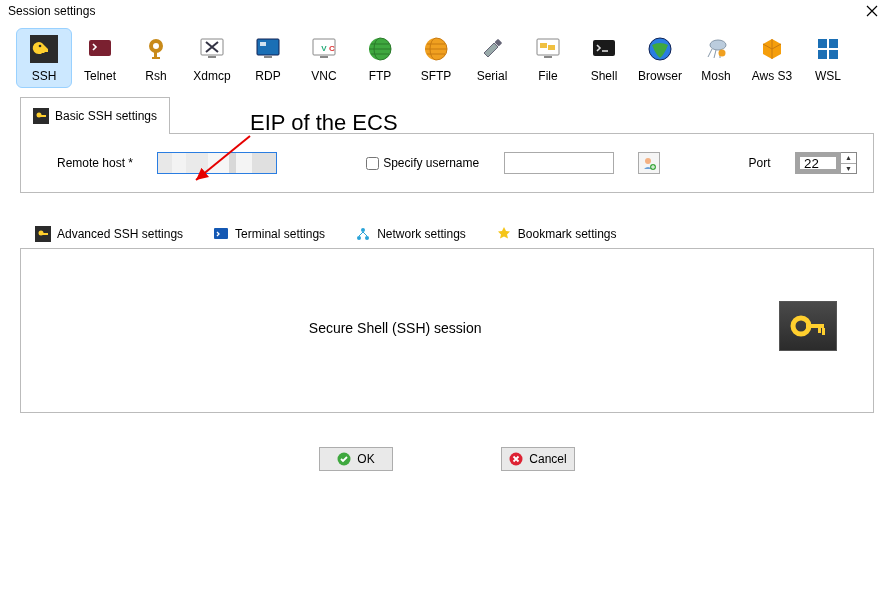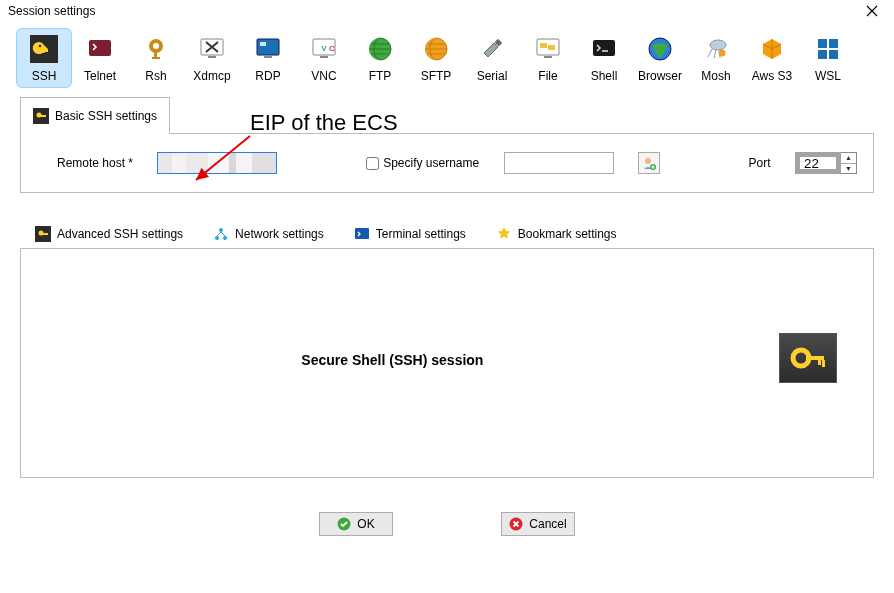--- a/index.html
+++ b/index.html
@@ -141,26 +141,25 @@
   .spinner div{ flex:1; display:flex; align-items:center; justify-content:center; font-size:7px; line-height:1; cursor:pointer; color:#333; }
   .spinner div:first-child{ border-bottom:1px solid #aaa; }
 
   .spacer { flex: 0 0 40px; }
 
   .adv-tabs .tab { border-color: transparent; background: transparent; top: 0; }
   .adv-tabs .tab { padding: 6px 14px; }
 
   .adv-panel {
     border: 1px solid #bbb;
-    height: 230px;
+    height: 165px;
     position: relative;
     display: flex;
     align-items: center;
     justify-content: center;
-    font-weight: bold;
   }
   .adv-panel .label-center {
     font-size: 14px;
     position: absolute;
     left: 50%;
     top: 50%;
     transform: translate(-80%, -70%);
   }
   .key-tile {
     position: absolute;
@@ -431,36 +430,36 @@
             <rect width="16" height="16" fill="#2b2b2b"></rect>
             <circle cx="6" cy="7" r="2.5" fill="#ffcf2e"></circle>
             <rect x="7" y="7" width="6" height="2" fill="#ffcf2e"></rect>
           </svg>
       </span>
       <span>Advanced SSH settings</span>
     </div>
     <div class="tab">
       <span class="tab-icon">
         <svg width="16" height="16">
+            <rect x="1" y="2" width="14" height="11" rx="1" fill="#1458b3"></rect>
+            <path d="M4 6 l2 2 -2 2" stroke="#fff" stroke-width="1.3" fill="none"></path>
+          </svg>
+      </span>
+      <span>Terminal settings</span>
+    </div>
+    <div class="tab">
+      <span class="tab-icon">
+        <svg width="16" height="16">
             <circle cx="8" cy="4" r="2" fill="#2aa3d8"></circle>
             <circle cx="4" cy="12" r="2" fill="#2aa3d8"></circle>
             <circle cx="12" cy="12" r="2" fill="#2aa3d8"></circle>
             <path d="M8 6 L4 10 M8 6 L12 10" stroke="#2aa3d8"></path>
           </svg>
       </span>
       <span>Network settings</span>
-    </div>
-    <div class="tab">
-      <span class="tab-icon">
-        <svg width="16" height="16">
-            <rect x="1" y="2" width="14" height="11" rx="1" fill="#1458b3"></rect>
-            <path d="M4 6 l2 2 -2 2" stroke="#fff" stroke-width="1.3" fill="none"></path>
-          </svg>
-      </span>
-      <span>Terminal settings</span>
     </div>
     <div class="tab">
       <span class="tab-icon">
         <svg width="16" height="16">
             <path d="M8 1 l2 4 4 .5 -3 3 1 4 -4 -2 -4 2 1 -4 -3 -3 4 -.5 z" fill="#f5c518"></path>
           </svg>
       </span>
       <span>Bookmark settings</span>
     </div>
   </div>

